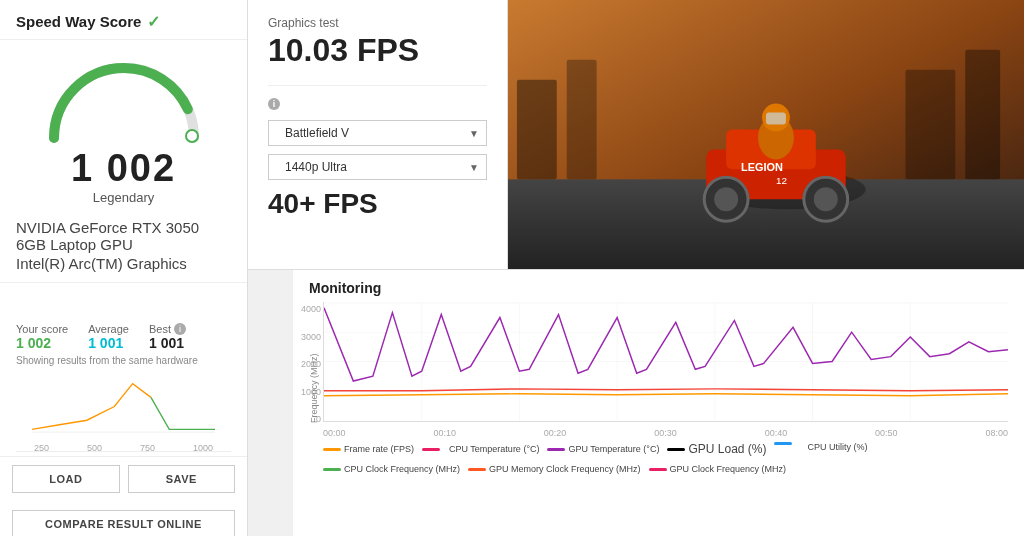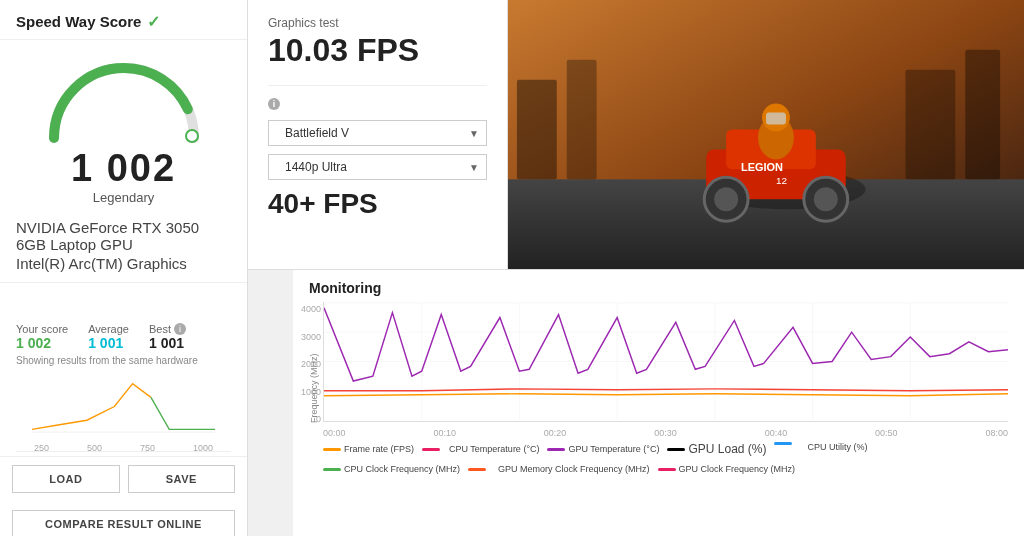--- a/index.html
+++ b/index.html
@@ -303,21 +303,21 @@
               <span style="font-size:12px;color:#444;">GPU Load (%)</span>
             </div>
             <div style="display:flex;align-items:flex-start;gap:15px;">
               <div style="width:18px;height:3px;background:#2196f3;border-radius:2px;"></div>
               <span style="font-size:9px;color:#444;">CPU Utility (%)</span>
             </div>
             <div style="display:flex;align-items:center;gap:3px;">
               <div style="width:18px;height:3px;background:#4caf50;border-radius:2px;"></div>
               <span style="font-size:9px;color:#444;">CPU Clock Frequency (MHz)</span>
             </div>
-            <div style="display:flex;align-items:center;gap:12px;">
+            <div style="display:flex;align-items:center;gap:3px;">
               <div style="width:18px;height:3px;background:#ff5722;border-radius:2px;"></div>
               <span style="font-size:9px;color:#444;">GPU Memory Clock Frequency (MHz)</span>
             </div>
             <div style="display:flex;align-items:center;gap:3px;">
               <div style="width:18px;height:3px;background:#e91e63;border-radius:2px;"></div>
               <span style="font-size:9px;color:#444;">GPU Clock Frequency (MHz)</span>
             </div>
           </div>
         </div>
       </div>

